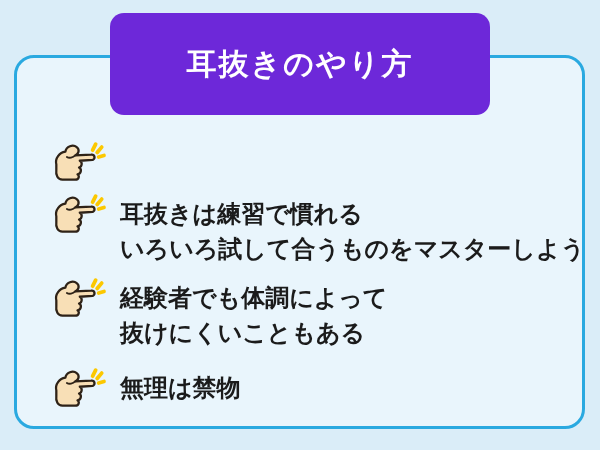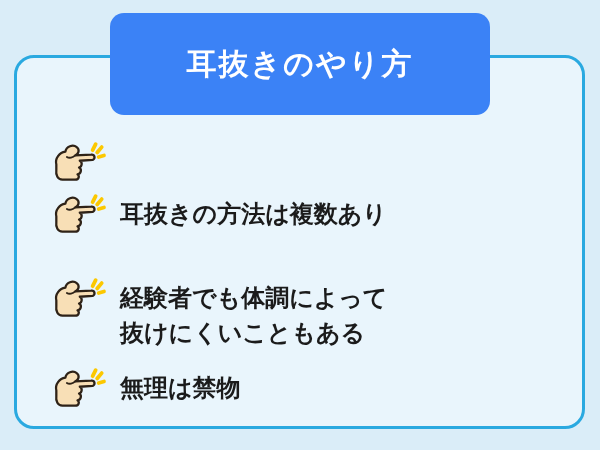--- a/index.html
+++ b/index.html
@@ -29,21 +29,21 @@
     border: 3px solid #2aa9e0;
     border-radius: 20px;
     z-index: 1;
   }
   .title-banner {
     position: absolute;
     left: 110px;
     top: 13px;
     width: 380px;
     height: 102px;
-    background: #3b82f6;
+    background: #6d28d9;
     border-radius: 14px;
     z-index: 3;
     display: flex;
     flex-direction: column;
     align-items: center;
     justify-content: center;
     color: #ffffff;
     font-size: 30px;
     font-weight: bold;
     line-height: 42px;
@@ -127,21 +127,22 @@
     </span>
   </div>
 
   <div class="bullet b2">
     <span class="hand-wrap">
       <svg viewBox="0 0 78 58">
           <use href="#hand-glyph"></use>
         </svg>
     </span>
     <div class="btext">
-      <span class="bline">耳抜きの方法は複数あり</span>
+      <span class="bline">耳抜きは練習で慣れる</span>
+      <span class="bline">いろいろ試して合うものをマスターしよう</span>
     </div>
   </div>
 
   <div class="bullet b4">
     <span class="hand-wrap">
       <svg viewBox="0 0 78 58">
           <use href="#hand-glyph"></use>
         </svg>
     </span>
     <div class="btext">

